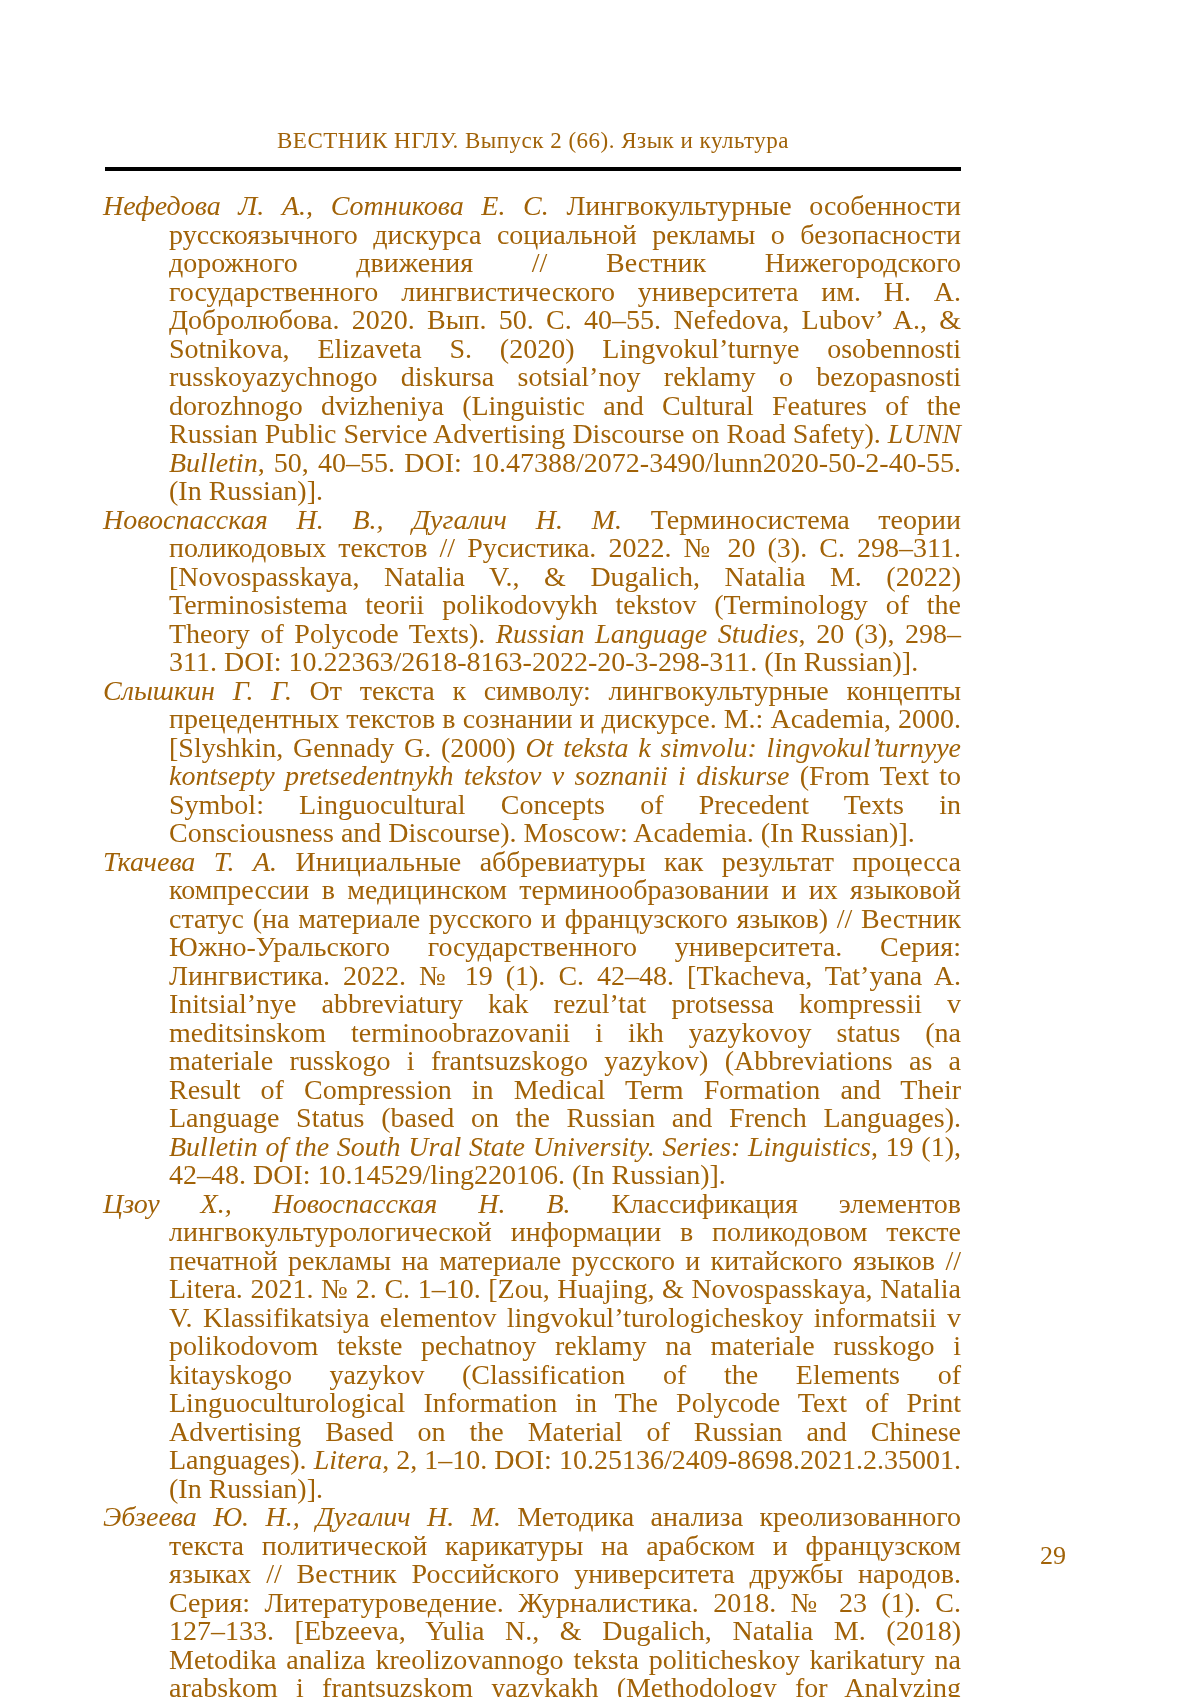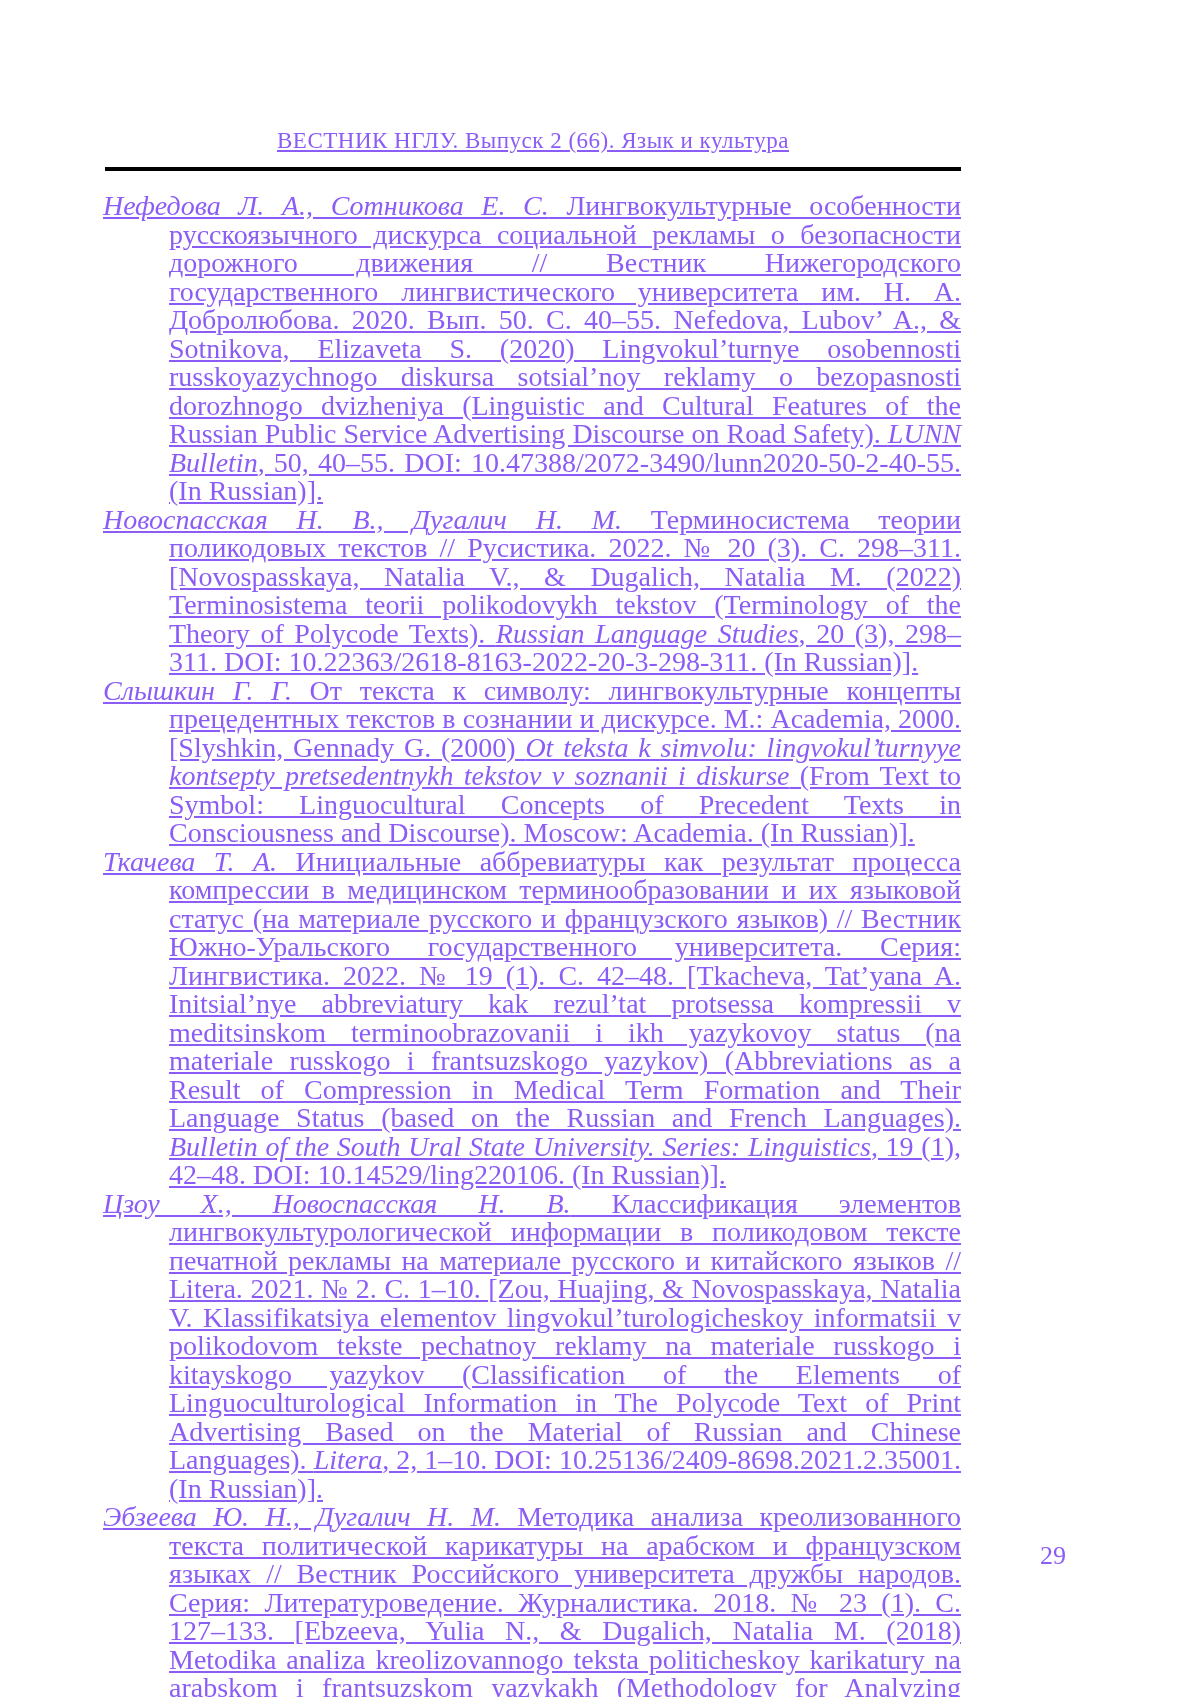--- a/index.html
+++ b/index.html
@@ -5,24 +5,23 @@
   html, body {
     margin: 0;
     padding: 0;
     background: #ffffff;
   }
   #page {
     position: relative;
     width: 1066px;
     height: 1697px;
     background: #ffffff;
-    color: #8b5cf6;
+    color: #a16207;
     font-family: "Liberation Serif", "DejaVu Serif", serif;
     overflow: hidden;
-    text-decoration: underline;
   }
   .running-head {
     padding-top: 127px;
     text-align: center;
     font-size: 23px;
     line-height: 27px;
     letter-spacing: 0.5px;
     white-space: nowrap;
   }
   .head-rule {

